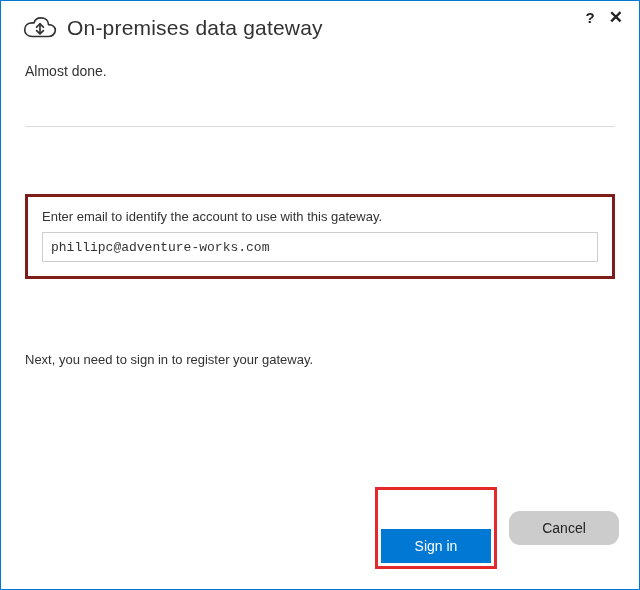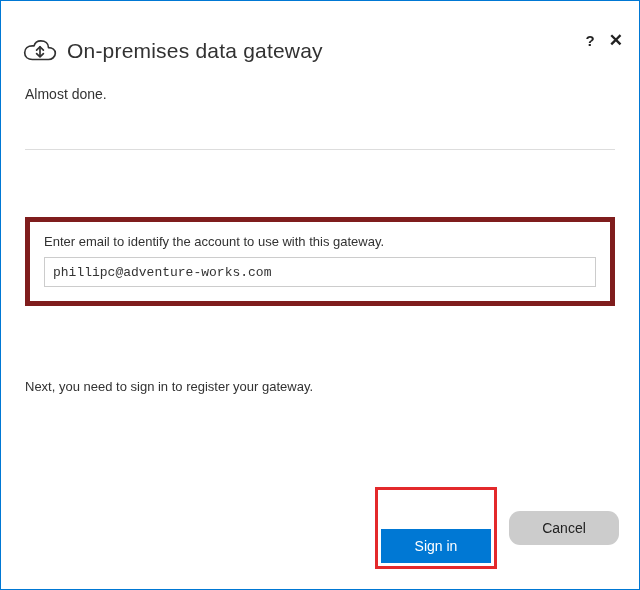--- a/index.html
+++ b/index.html
@@ -21,21 +21,20 @@
       position: relative;
       display: flex;
       flex-direction: column;
     }
     .titlebar {
       display: flex;
       align-items: center;
       height: 54px;
       padding: 0 22px;
       position: relative;
-      margin-top: 23px;
     }
     .title-icon {
       width: 34px;
       height: 28px;
       margin-right: 10px;
       flex-shrink: 0;
     }
     .title-text {
       font-size: 21px;
       font-weight: 300;
@@ -77,21 +76,21 @@
       border: none;
       border-top: 1px solid #ddd;
       margin-bottom: 34px;
     }
     .success {
       font-size: 13px;
       color: #323232;
       margin-bottom: 24px;
     }
     .highlight-box {
-      border: 5px solid #7f1d1d;
+      border: 3px solid #7f1d1d;
       padding: 12px 14px 14px 14px;
       margin-bottom: 40px;
     }
     .field-label {
       font-size: 13px;
       color: #323232;
       margin-bottom: 8px;
     }
     .email-input {
       width: 100%;

